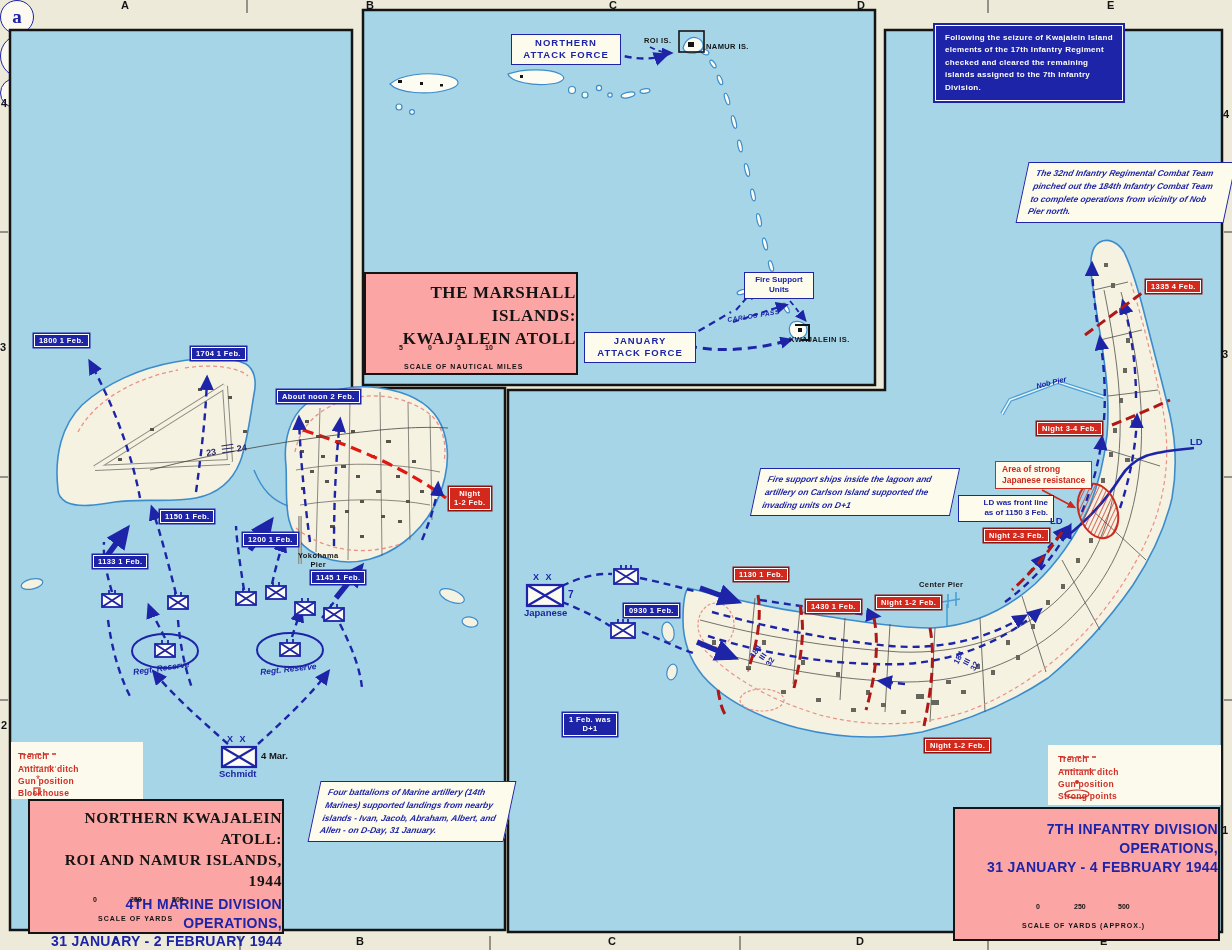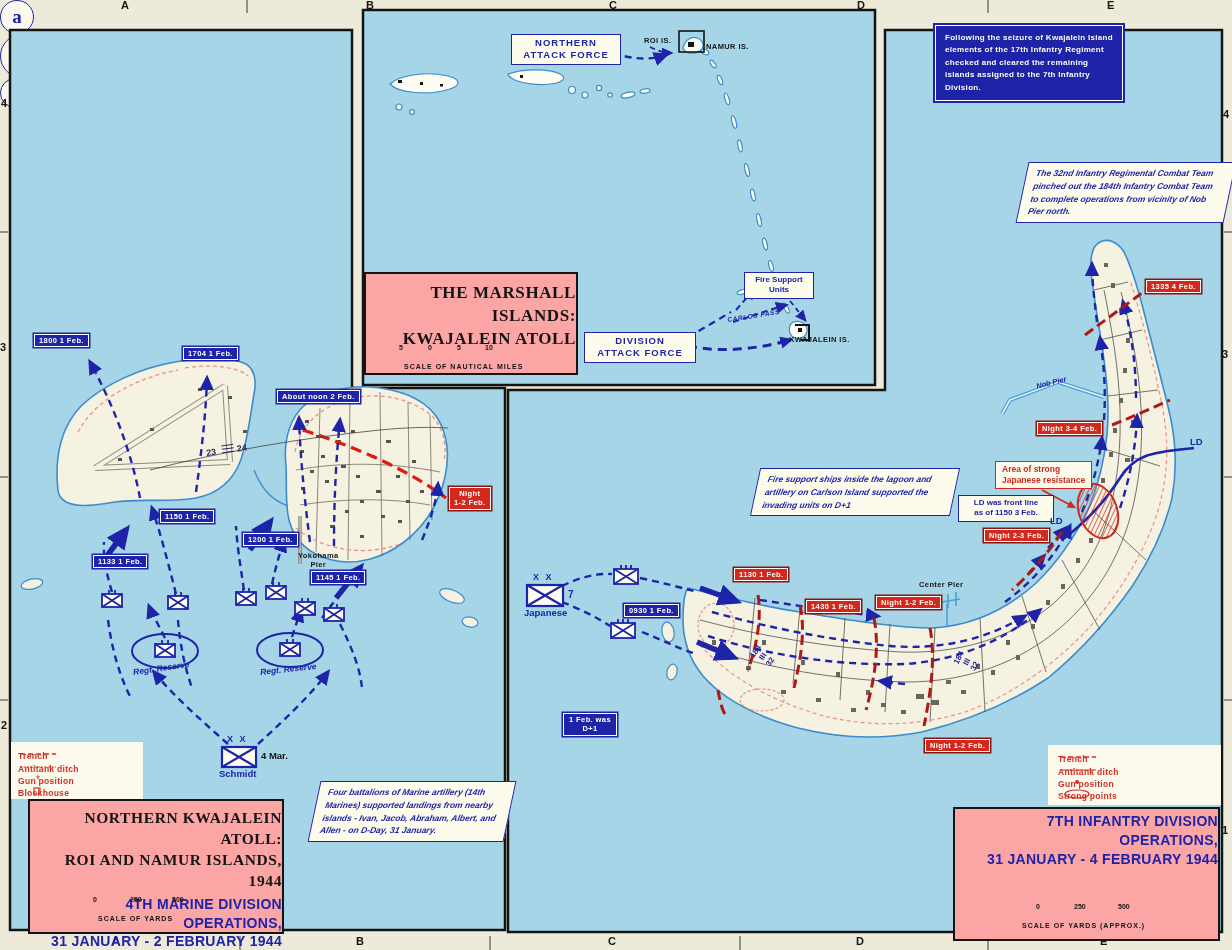--- a/index.html
+++ b/index.html
@@ -530,21 +530,21 @@
 <div class="gridlabel" style="left:1223px;top:108px">4</div>
 <div class="gridlabel" style="left:1222px;top:348px">3</div>
 <div class="gridlabel" style="left:1222px;top:824px">1</div>
 
 <div class="badge" style="left:313px;top:20px;width:32px;height:32px;font-size:19px">a</div>
 <div class="badge" style="left:1164px;top:31px;width:42px;height:42px;font-size:23px">24</div>
 <div class="badge" style="left:1171px;top:87px;width:28px;height:28px;font-size:16px">b</div>
 
 <div class="lbl whiteblue" style="left:511px;top:34px;width:98px;font-size:9.5px;letter-spacing:1px">NORTHERN
 ATTACK FORCE</div>
-<div class="lbl whiteblue" style="left:584px;top:332px;width:100px;font-size:9.5px;letter-spacing:1px">DIVISION
+<div class="lbl whiteblue" style="left:584px;top:332px;width:100px;font-size:9.5px;letter-spacing:1px">JANUARY
 ATTACK FORCE</div>
 <div class="lbl whiteblue" style="left:744px;top:272px;width:58px;font-size:8px">Fire Support
 Units</div>
 <div class="lbl blacklbl" style="left:644px;top:36px">ROI IS.</div>
 <div class="lbl blacklbl" style="left:706px;top:42px">NAMUR IS.</div>
 <div class="lbl blacklbl" style="left:789px;top:335px">KWAJALEIN IS.</div>
 <div class="lbl bluetxt ital" style="left:727px;top:312px;font-size:6.5px;letter-spacing:.6px;transform:rotate(-9deg)">CARLOS PASS</div>
 <div class="titlebox" style="position:absolute;left:364px;top:272px;width:210px;height:99px;z-index:4">
   <div class="serifline" style="margin-top:8px;font-size:17px">THE MARSHALL ISLANDS:
 KWAJALEIN ATOLL</div>
@@ -554,21 +554,21 @@
 <div class="scalenum" style="left:457px;top:344px;z-index:5">5</div>
 <div class="scalenum" style="left:485px;top:344px;z-index:5">10</div>
 <div class="scalelab" style="left:404px;top:363px;z-index:5">SCALE OF NAUTICAL MILES</div>
 
 <div class="lbl bignote" style="left:935px;top:25px;width:168px">Following the seizure of Kwajalein Island elements of the 17th Infantry Regiment checked and cleared the remaining islands assigned to the 7th Infantry Division.</div>
 <div class="lbl notebox" style="left:1022px;top:162px;width:188px">The 32nd Infantry Regimental Combat Team pinched out the 184th Infantry Combat Team to complete operations from vicinity of Nob Pier north.</div>
 <div class="lbl notebox" style="left:314px;top:781px;width:176px">Four battalions of Marine artillery (14th Marines) supported landings from nearby islands - Ivan, Jacob, Abraham, Albert, and Allen - on D-Day, 31 January.</div>
 <div class="lbl notebox" style="left:755px;top:468px;width:180px">Fire support ships inside the lagoon and artillery on Carlson Island supported the invading units on D+1</div>
 
 <div class="lbl bluebox" style="left:34px;top:334px">1800 1 Feb.</div>
-<div class="lbl bluebox" style="left:183px;top:347px">1704 1 Feb.</div>
+<div class="lbl bluebox" style="left:191px;top:347px">1704 1 Feb.</div>
 <div class="lbl bluebox" style="left:277px;top:390px">About noon 2 Feb.</div>
 <div class="lbl bluebox" style="left:160px;top:510px">1150 1 Feb.</div>
 <div class="lbl bluebox" style="left:243px;top:533px">1200 1 Feb.</div>
 <div class="lbl bluebox" style="left:93px;top:555px">1133 1 Feb.</div>
 <div class="lbl bluebox" style="left:311px;top:571px">1145 1 Feb.</div>
 <div class="lbl redbox" style="left:449px;top:487px">Night
 1-2 Feb.</div>
 <div class="lbl blacklbl" style="left:298px;top:551px">Yokohama
 Pier</div>
 <div class="lbl bluetxt ital" style="left:133px;top:664px;font-size:8.5px;transform:rotate(-8deg)">Regt. Reserve</div>
@@ -616,21 +616,21 @@
 <div class="lbl redbox" style="left:734px;top:568px">1130 1 Feb.</div>
 <div class="lbl bluebox" style="left:624px;top:604px">0930 1 Feb.</div>
 <div class="lbl redbox" style="left:806px;top:600px">1430 1 Feb.</div>
 <div class="lbl redbox" style="left:876px;top:596px">Night 1-2 Feb.</div>
 <div class="lbl redbox" style="left:925px;top:739px">Night 1-2 Feb.</div>
 <div class="lbl redbox" style="left:984px;top:529px">Night 2-3 Feb.</div>
 <div class="lbl redbox" style="left:1037px;top:422px">Night 3-4 Feb.</div>
 <div class="lbl redbox" style="left:1146px;top:280px">1335 4 Feb.</div>
 <div class="lbl bluebox" style="left:563px;top:713px;width:44px">1 Feb. was
 D+1</div>
-<div class="lbl whiteblue" style="left:958px;top:495px;width:84px;text-align:center">LD was front line
+<div class="lbl whiteblue" style="left:958px;top:495px;width:84px;text-align:right">LD was front line
 as of 1150 3 Feb.</div>
 <div class="lbl whitered" style="left:995px;top:461px">Area of strong
 Japanese resistance</div>
 <div class="lbl bluetxt" style="left:1050px;top:516px">LD</div>
 <div class="lbl bluetxt" style="left:1190px;top:437px">LD</div>
 <div class="lbl bluetxt ital" style="left:1036px;top:379px;font-size:7.5px;transform:rotate(-14deg)">Nob Pier</div>
 <div class="lbl blacklbl" style="left:919px;top:580px">Center Pier</div>
 <div class="lbl bluetxt" style="left:533px;top:573px;font-size:9px;letter-spacing:2px">X X</div>
 <div class="lbl bluetxt" style="left:568px;top:589px;font-size:10px">7</div>
 <div class="lbl bluetxt" style="left:524px;top:608px">Japanese</div>
@@ -654,21 +654,21 @@
   <span class="legendlab">Gun position</span>
 </div>
 <div class="legendrow" style="left:1058px;top:789px">
   <svg width="40" height="10">
         <ellipse cx="19" cy="5" rx="12" ry="4" fill="none" stroke="#d03028" stroke-width="1.2"></ellipse>
       </svg>
   <span class="legendlab">Strong points</span>
 </div>
 
 <div class="titlebox" style="position:absolute;left:953px;top:807px;width:263px;height:130px">
-  <div class="blueline" style="margin-top:3px">7TH INFANTRY DIVISION OPERATIONS,
+  <div class="blueline" style="margin-top:11px">7TH INFANTRY DIVISION OPERATIONS,
 31 JANUARY - 4 FEBRUARY 1944</div>
 </div>
 <div class="scalenum" style="left:1036px;top:903px;z-index:5">0</div>
 <div class="scalenum" style="left:1074px;top:903px;z-index:5">250</div>
 <div class="scalenum" style="left:1118px;top:903px;z-index:5">500</div>
 <div class="scalelab" style="left:1022px;top:922px;z-index:5">SCALE OF YARDS  (APPROX.)</div>
 
 </div>
 
 </body></html>

